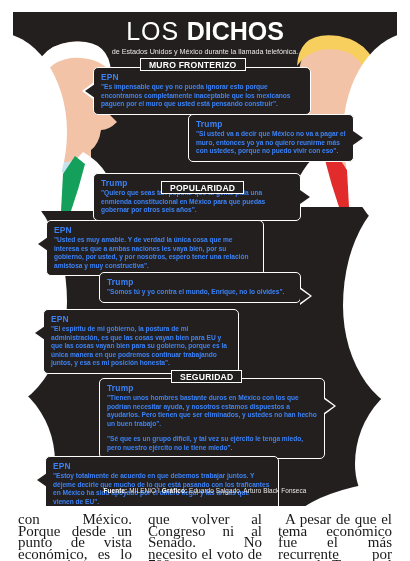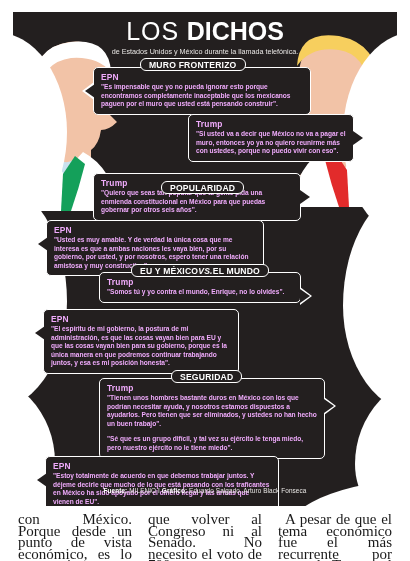--- a/index.html
+++ b/index.html
@@ -62,35 +62,35 @@
     color: #e8e6e4; font-weight: 400;
   }
 
   
   .sec-head {
     position: absolute; z-index: 7;
     display: flex; align-items: center; justify-content: center;
     height: 13px; padding: 0 8px;
     background: #231f1f;
     border: 1.2px solid #ffffff;
-    border-radius: 6px;
+    border-radius: 0;
     color: #ffffff; font-weight: 700;
     font-size: 8.6px; letter-spacing: .2px;
     white-space: nowrap;
   }
   .sec-head .vs { font-style: italic; }
 
   
   .bubble {
     position: absolute; z-index: 5;
     background: #231f1f;
     border: 1.1px solid #ffffff;
     border-radius: 5px;
     padding: 4px 7px 5px 7px;
-    color: #f0abfc;
+    color: #3b82f6;
   }
   .bubble .who {
     font-size: 8.4px; font-weight: 700; line-height: 10px;
     margin-bottom: 1px; letter-spacing: .2px;
   }
   .bubble .quote {
     font-size: 6.6px; font-weight: 700; line-height: 8.6px;
     letter-spacing: -.02px;
   }
   .bubble .quote + .quote { margin-top: 7px; }
@@ -211,25 +211,20 @@
       <div class="quote">"Quiero que seas tan popular que tu gente pida una enmienda constitucional en México para que puedas gobernar por otros seis años".</div>
     </div>
 
     <div class="bubble" style="left:33px; top:208px; width:218px;">
       <div class="tail tail-l-out" style="top:14px;"></div>
       <div class="tail tail-l-in" style="top:15.6px;"></div>
       <div class="who">EPN</div>
       <div class="quote">"Usted es muy amable. Y de verdad la única cosa que me interesa es que a ambas naciones les vaya bien, por su gobierno, por usted, y por nosotros, espero tener una relación amistosa y muy constructiva".</div>
     </div>
 
-    <div class="sec-head" style="left:118px; top:252px;">
-      <span>EU Y MÉXICO </span>
-        <span class="vs">VS.</span>
-        <span> EL MUNDO</span>
-    </div>
 
     <div class="bubble" style="left:86px; top:260px; width:202px;">
       <div class="tail tail-r-out" style="top:14px;"></div>
       <div class="tail tail-r-in" style="top:15.6px;"></div>
       <div class="who">Trump</div>
       <div class="quote">"Somos tú y yo contra el mundo, Enrique, no lo olvides".</div>
     </div>
 
     <div class="bubble" style="left:30px; top:297px; width:196px;">
       <div class="tail tail-l-out" style="top:14px;"></div>

